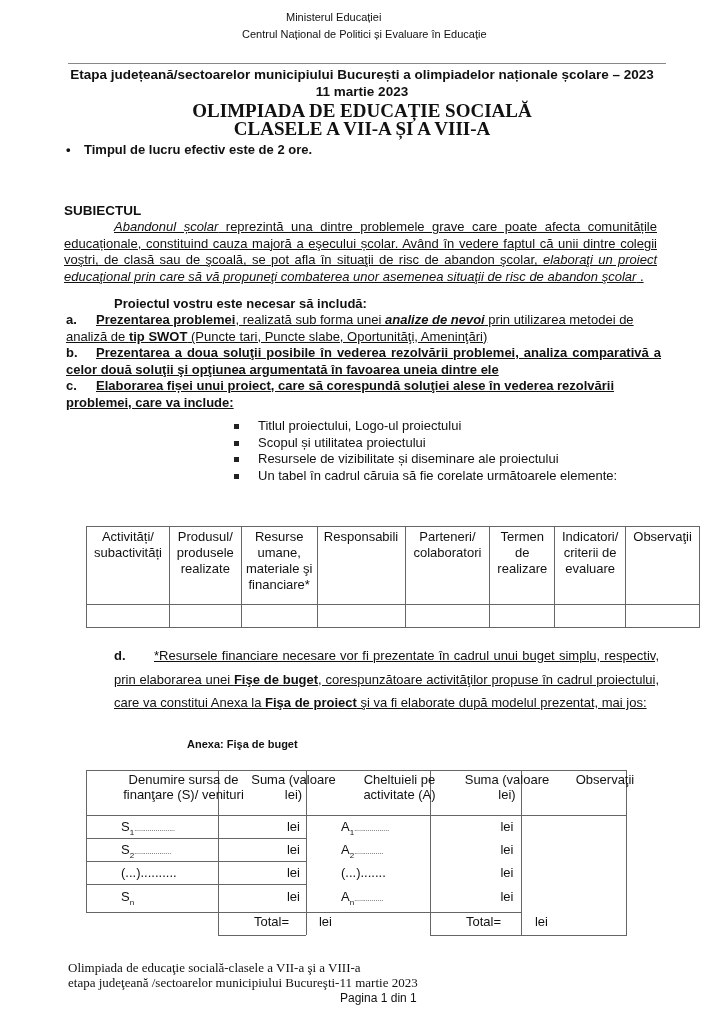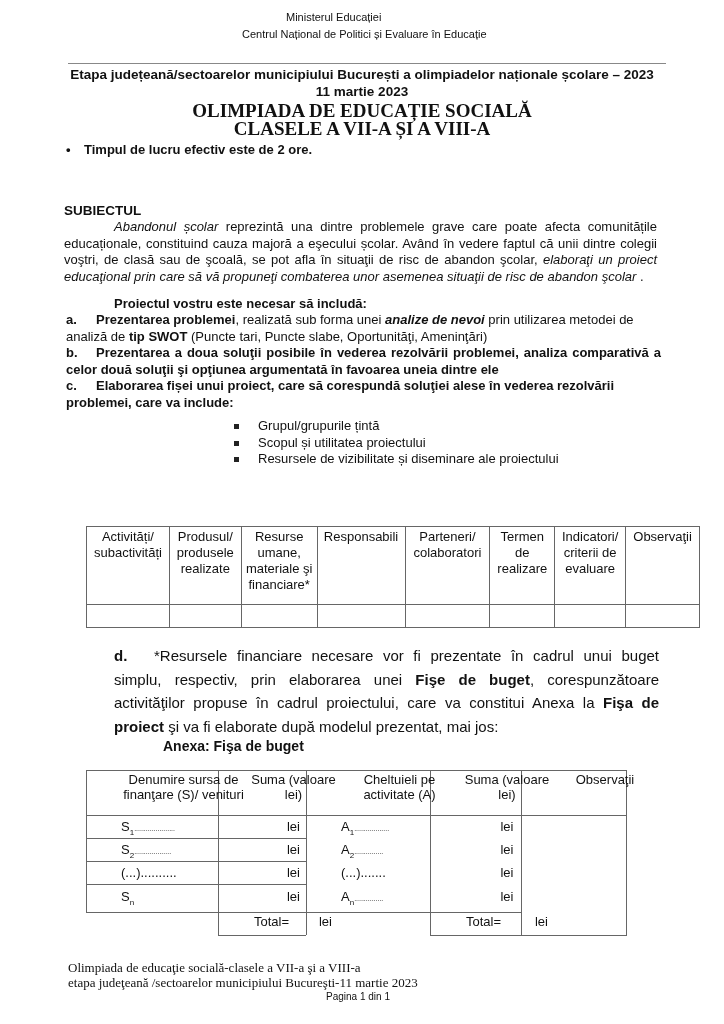--- a/index.html
+++ b/index.html
@@ -5,21 +5,21 @@
   html, body { margin:0; padding:0; background:#ffffff; }
   body { width:724px; height:1024px; position:relative; overflow:hidden; color:#111; font-family:"Liberation Sans", sans-serif; }
   .abs { position:absolute; }
   .hdr-small { font-size:11px; font-family:"Liberation Sans", sans-serif; }
   .hline { position:absolute; left:68px; width:598px; height:1px; background:#888; top:63px; }
   .title-b { font-weight:bold; font-size:13.5px; text-align:center; left:0; width:724px; }
   .title-serif { font-family:"Liberation Serif", serif; font-weight:bold; font-size:19px; text-align:center; left:0; width:724px; }
   .bullets { left:64px; top:141px; font-weight:bold; font-size:13px; line-height:17px; }
   .bullets div { position:relative; padding-left:20px; }
   .bullets div::before { content:"•"; position:absolute; left:2px; top:0; }
-  .para { font-size:13px; line-height:16.6px; }
+  .para { font-size:13px; line-height:16.6px;text-decoration:underline; }
   .b { font-weight:bold; }
   .i { font-style:italic;text-align:center; }
   .sq-list { left:232px; top:418px; font-size:13px; line-height:16.5px; }
   .sq-list div { position:relative; padding-left:26px; }
   .sq-list div::before { content:""; position:absolute; left:2px; top:6px; width:5px; height:5px; background:#222; }
   table { border-collapse:collapse; position:absolute; font-family:"Liberation Sans", sans-serif; font-size:13px; }
   .t1 td { border:1px solid #666; vertical-align:top; text-align:center; line-height:16px; padding:2px 2px; }
   .ln { position:absolute; background:#666; }
   .cell { position:absolute; font-size:13px; line-height:15px;margin-left:31px; }
   .footer-serif { font-family:"Liberation Serif", serif; font-size:13px; line-height:15px; }
@@ -50,23 +50,24 @@
 
 <div class="abs para b" style="top:345px; left:66px; width:595px; text-align:justify;">
   <span style="display:inline-block; width:30px;">b.</span><span>Prezentarea a doua soluţii posibile în vederea rezolvării problemei, analiza comparativă a celor două soluţii şi opţiunea argumentată în favoarea uneia dintre ele</span>
 </div>
 
 <div class="abs para b" style="top:378px; left:66px; width:595px;">
   <span style="display:inline-block; width:30px;">c.</span><span>Elaborarea fișei unui proiect, care să corespundă soluţiei alese în vederea rezolvării problemei, care va include:</span>
 </div>
 
 <div class="abs sq-list">
-  <div>Grupul/grupurile țintă</div>
+  <div>Titlul proiectului, Logo-ul proiectului</div>
   <div>Scopul și utilitatea proiectului</div>
   <div>Resursele de vizibilitate și diseminare ale proiectului</div>
+  <div>Un tabel în cadrul căruia să fie corelate următoarele elemente:</div>
 </div>
 
 <table class="t1" style="top:526px; left:86px; width:614px;">
   <colgroup>
     <col style="width:83px">
       <col style="width:72px">
       <col style="width:76px">
       <col style="width:88px">
     <col style="width:85px">
       <col style="width:65px">
@@ -90,24 +91,24 @@
     <td></td>
     <td></td>
     <td></td>
     <td></td>
     <td></td>
     <td></td>
   </tr>
 </tbody>
   </table>
 
-<div class="abs" style="top:644px; left:114px; width:545px; font-size:15px; line-height:23.5px; text-align:justify;">
+<div class="abs" style="top:644px; left:114px; width:545px; font-size:13px; line-height:23.5px; text-align:justify;text-decoration:underline;">
   <span class="b" style="display:inline-block; width:40px;">d.</span><span>*Resursele financiare necesare vor fi prezentate în cadrul unui buget simplu, respectiv, prin elaborarea unei </span><span class="b">Fişe de buget</span><span>, corespunzătoare activităţilor propuse în cadrul proiectului, care va constitui Anexa la </span><span class="b">Fişa de proiect</span><span> şi va fi elaborate după modelul prezentat, mai jos:</span>
 </div>
-<div class="abs b" style="top:738px; left:163px; font-size:14px;">Anexa: Fişa de buget</div>
+<div class="abs b" style="top:738px; left:187px; font-size:11px;">Anexa: Fişa de buget</div>
 
 <div>
 
   <div class="ln" style="left:86px; top:770px; width:540px; height:1px;"></div>
 
   <div class="ln" style="left:86px; top:815px; width:540px; height:1px;"></div>
 
   <div class="ln" style="left:86px; top:838px; width:220px; height:1px;"></div>
   <div class="ln" style="left:86px; top:861px; width:220px; height:1px;"></div>
   <div class="ln" style="left:86px; top:884px; width:220px; height:1px;"></div>
@@ -148,13 +149,13 @@
 
   <div class="cell" style="left:431px; top:819px; width:90px; text-align:center;">lei</div>
   <div class="cell" style="left:431px; top:842px; width:90px; text-align:center;">lei</div>
   <div class="cell" style="left:431px; top:865px; width:90px; text-align:center;">lei</div>
   <div class="cell" style="left:431px; top:889px; width:90px; text-align:center;">lei</div>
   <div class="cell" style="left:435px; top:914px; width:82px;"><span>Total=</span><span style="float:right;">lei</span></div>
 </div>
 
 <div class="abs footer-serif" style="top:960px; left:68px;">Olimpiada de educaţie socială-clasele a VII-a şi a VIII-a</div>
 <div class="abs footer-serif" style="top:975px; left:68px;">etapa judeţeană /sectoarelor municipiului Bucureşti-11 martie 2023</div>
-<div class="abs" style="top:991px; left:326px; font-size:10px;">Pagina 1 din 1</div>
+<div class="abs" style="top:991px; left:340px; font-size:12px;">Pagina 1 din 1</div>
 
 </body></html>

